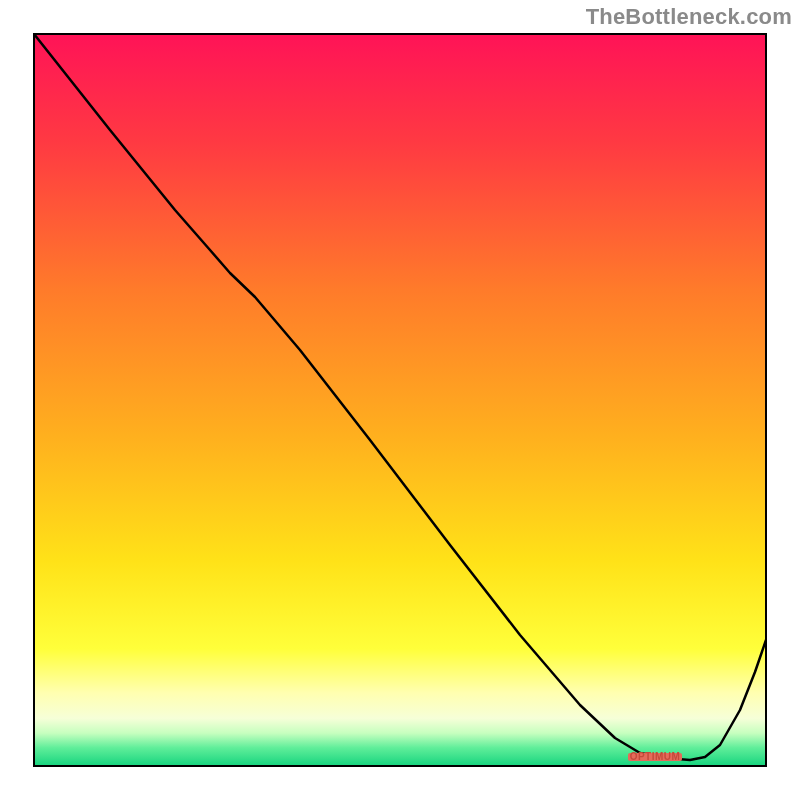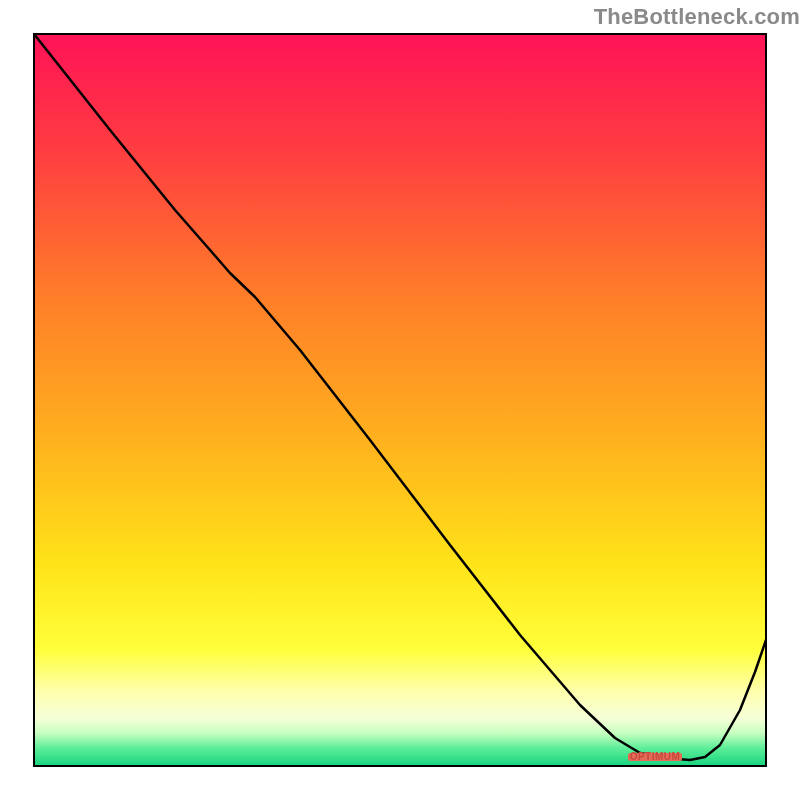--- a/index.html
+++ b/index.html
@@ -12,21 +12,21 @@
     overflow: hidden;
   }
   .stage {
     position: relative;
     width: 800px;
     height: 800px;
   }
   .watermark {
     position: absolute;
     top: 4px;
-    right: 0;
+    right: 8px;
     font-size: 22px;
     font-weight: 600;
     color: #8a8a8a;
     letter-spacing: 0.2px;
     user-select: none;
   }
   svg.chart {
     position: absolute;
     left: 0;
     top: 0;

